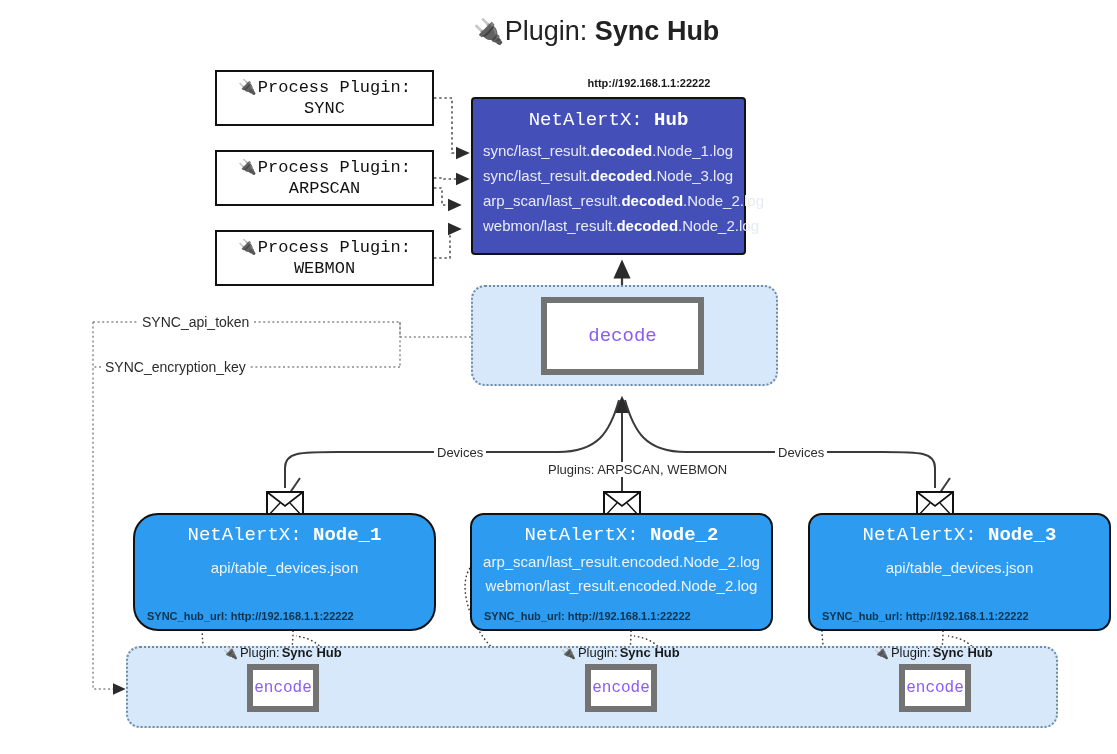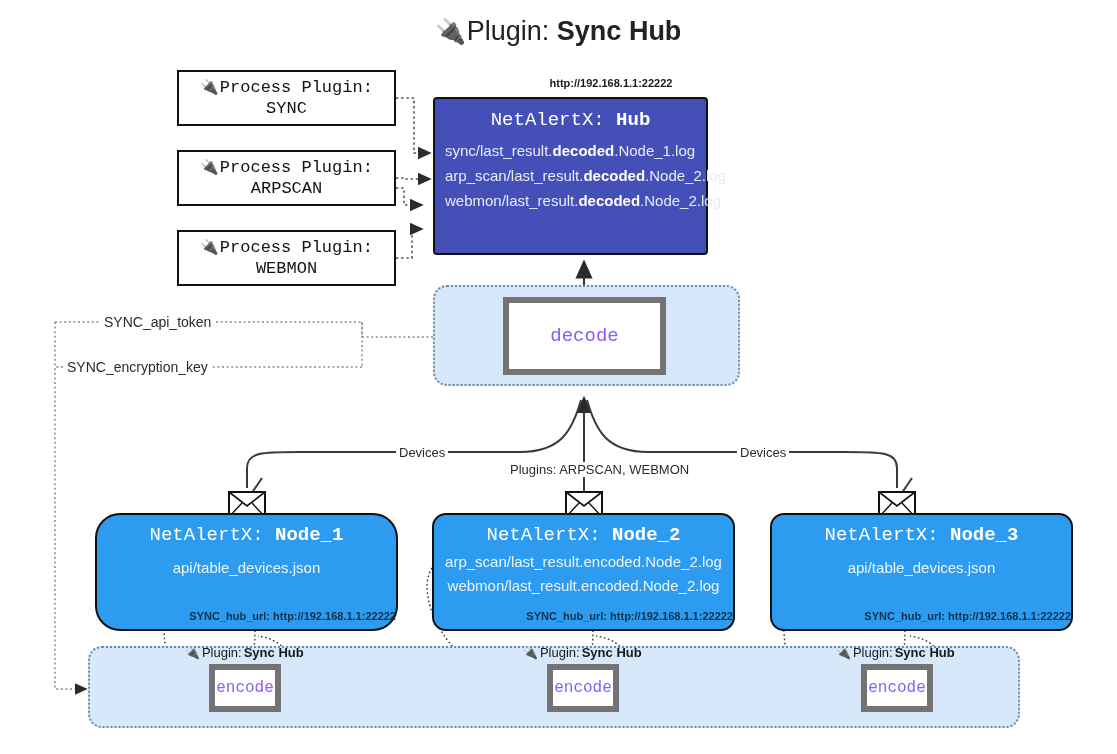--- a/index.html
+++ b/index.html
@@ -6,21 +6,21 @@
   html, body {
     margin: 0; padding: 0;
     background: #ffffff;
   }
   body {
     width: 1117px; height: 754px;
     position: relative;
     font-family: "Liberation Sans", sans-serif;
     overflow: hidden;
   }
-  #canvas { position: absolute; inset: 0; }
+  #canvas { position: absolute; inset: 0; margin-left: 38px; }
   svg.layer {
     position: absolute; left: 0; top: 0;
     width: 1117px; height: 754px;
     pointer-events: none;
   }
 
   
   .title {
     position: absolute;
     left: 0; top: 16px; width: 1117px;
@@ -129,22 +129,22 @@
   .node-title .b { font-weight: bold; }
   .node-line {
     font-size: 15px;
     color: #eaf4ff;
     line-height: 1.6;
     white-space: nowrap;
   }
   .node-lines { margin-top: 10px; }
   .node-sub {
     position: absolute;
-    left: 0; bottom: 7px; width: 100%;
-    text-align: right;
+    left: 12px; bottom: 7px; width: 100%;
+    text-align: left;
     font-size: 11px;
     font-weight: bold;
     color: #10324d;
     white-space: nowrap;
   }
 
   
   .envelope {
     position: absolute;
     width: 38px; height: 27px;
@@ -255,20 +255,21 @@
     <div class="l2">WEBMON</div>
   </div>
 
   <div class="hub-url">http://192.168.1.1:22222</div>
   <div class="hub-box">
     <div class="hub-title">
       <span>NetAlertX:</span>
       <span class="b">Hub</span>
     </div>
     <div class="hub-line"><span>sync/last_result.</span><b>decoded</b><span>.Node_1.log</span></div>
+    <div class="hub-line"><span>sync/last_result.</span><b>decoded</b><span>.Node_3.log</span></div>
     <div class="hub-line"><span>arp_scan/last_result.</span><b>decoded</b><span>.Node_2.log</span></div>
     <div class="hub-line"><span>webmon/last_result.</span><b>decoded</b><span>.Node_2.log</span></div>
   </div>
 
   <div class="lb-box" style="left:433px; top:285px; width:307px; height:101px;"></div>
   <div class="op-box decode-box">decode</div>
 
   <div class="edge-label big" style="left:101px; top:314px;">SYNC_api_token</div>
   <div class="edge-label big" style="left:64px; top:359px;">SYNC_encryption_key</div>
 

